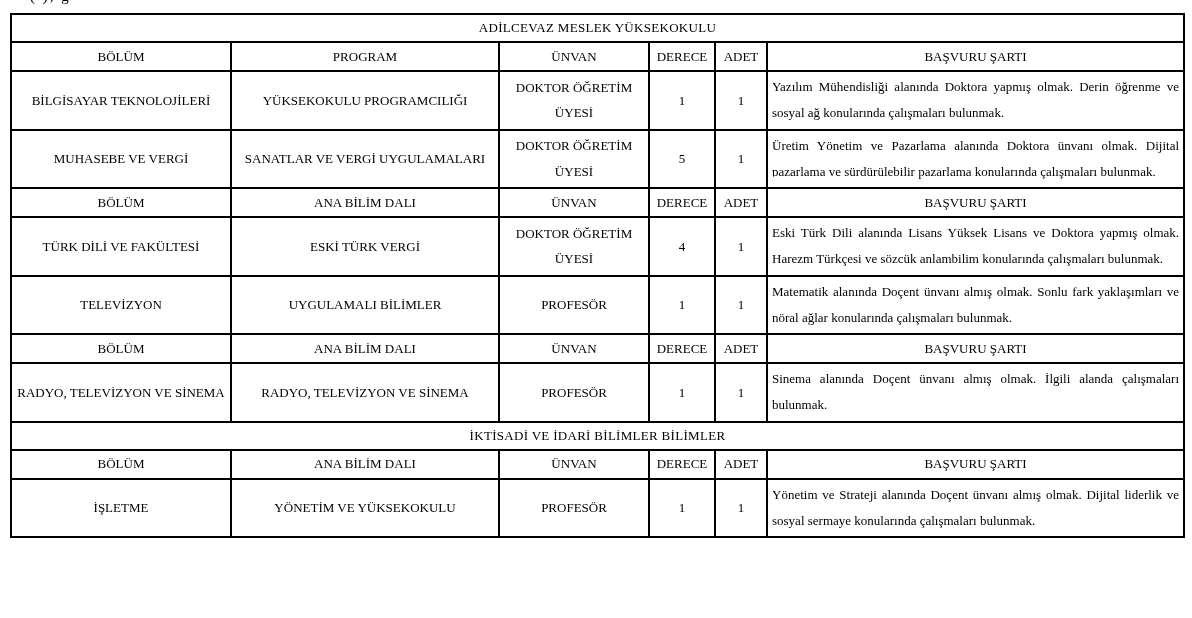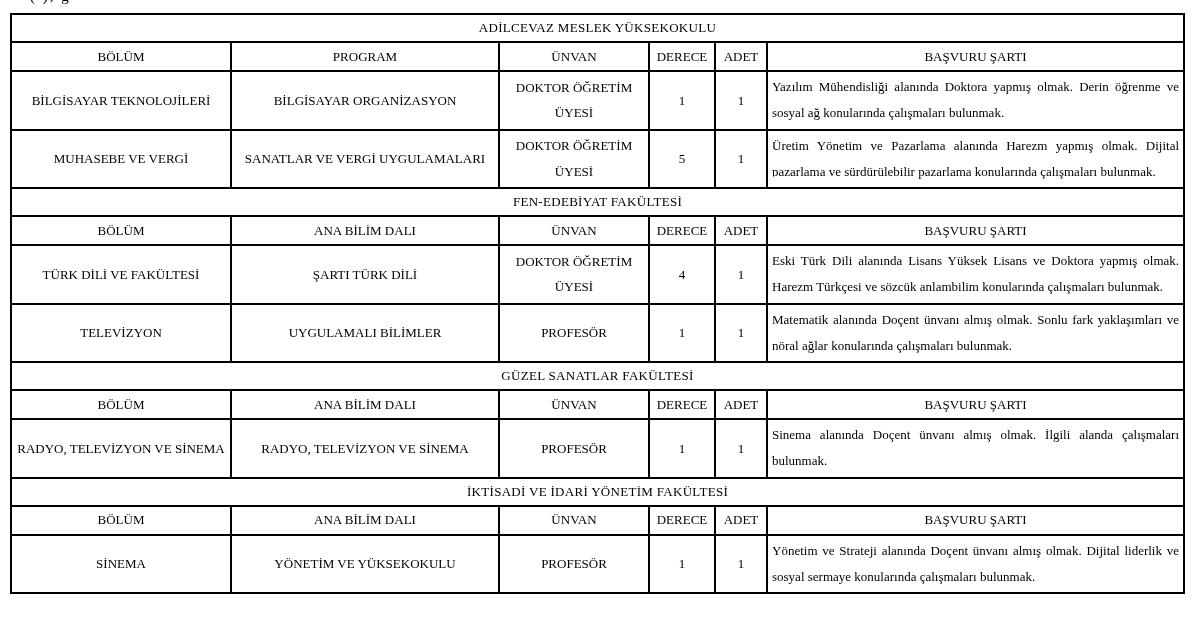--- a/index.html
+++ b/index.html
@@ -91,93 +91,87 @@
       <tr>
         <td class="col-header">BÖLÜM</td>
         <td class="col-header">PROGRAM</td>
         <td class="col-header">ÜNVAN</td>
         <td class="col-header">DERECE</td>
         <td class="col-header">ADET</td>
         <td class="col-header">BAŞVURU ŞARTI</td>
       </tr>
       <tr>
         <td class="c-center">BİLGİSAYAR TEKNOLOJİLERİ</td>
-        <td class="c-center">BİLGİSAYAR ORGANİZASYON</td>
+        <td class="c-center">YÜKSEKOKULU PROGRAMCILIĞI</td>
         <td class="c-center">DOKTOR ÖĞRETİM ÜYESİ</td>
         <td class="c-center">1</td>
         <td class="c-center">1</td>
         <td class="c-req">Yazılım Mühendisliği alanında Doktora yapmış olmak. Derin öğrenme ve sosyal ağ konularında çalışmaları bulunmak.</td>
       </tr>
       <tr>
         <td class="c-center">MUHASEBE VE VERGİ</td>
         <td class="c-center">SANATLAR VE VERGİ UYGULAMALARI</td>
         <td class="c-center">DOKTOR ÖĞRETİM ÜYESİ</td>
         <td class="c-center">5</td>
         <td class="c-center">1</td>
-        <td class="c-req">Üretim Yönetim ve Pazarlama alanında Harezm yapmış olmak. Dijital pazarlama ve sürdürülebilir pazarlama konularında çalışmaları bulunmak.</td>
-      </tr>
-      <tr>
-        <td colspan="6" class="section-title">FEN-EDEBİYAT FAKÜLTESİ</td>
+        <td class="c-req">Üretim Yönetim ve Pazarlama alanında Doktora ünvanı olmak. Dijital pazarlama ve sürdürülebilir pazarlama konularında çalışmaları bulunmak.</td>
       </tr>
       <tr>
         <td class="col-header">BÖLÜM</td>
         <td class="col-header">ANA BİLİM DALI</td>
         <td class="col-header">ÜNVAN</td>
         <td class="col-header">DERECE</td>
         <td class="col-header">ADET</td>
         <td class="col-header">BAŞVURU ŞARTI</td>
       </tr>
       <tr>
         <td class="c-center">TÜRK DİLİ VE FAKÜLTESİ</td>
-        <td class="c-center">ŞARTI TÜRK DİLİ</td>
+        <td class="c-center">ESKİ TÜRK VERGİ</td>
         <td class="c-center">DOKTOR ÖĞRETİM ÜYESİ</td>
         <td class="c-center">4</td>
         <td class="c-center">1</td>
         <td class="c-req">Eski Türk Dili alanında Lisans Yüksek Lisans ve Doktora yapmış olmak. Harezm Türkçesi ve sözcük anlambilim konularında çalışmaları bulunmak.</td>
       </tr>
       <tr>
         <td class="c-center">TELEVİZYON</td>
         <td class="c-center">UYGULAMALI BİLİMLER</td>
         <td class="c-center">PROFESÖR</td>
         <td class="c-center">1</td>
         <td class="c-center">1</td>
         <td class="c-req">Matematik alanında Doçent ünvanı almış olmak. Sonlu fark yaklaşımları ve nöral ağlar konularında çalışmaları bulunmak.</td>
-      </tr>
-      <tr>
-        <td colspan="6" class="section-title">GÜZEL SANATLAR FAKÜLTESİ</td>
       </tr>
       <tr>
         <td class="col-header">BÖLÜM</td>
         <td class="col-header">ANA BİLİM DALI</td>
         <td class="col-header">ÜNVAN</td>
         <td class="col-header">DERECE</td>
         <td class="col-header">ADET</td>
         <td class="col-header">BAŞVURU ŞARTI</td>
       </tr>
       <tr>
         <td class="c-center">RADYO, TELEVİZYON VE SİNEMA</td>
         <td class="c-center">RADYO, TELEVİZYON VE SİNEMA</td>
         <td class="c-center">PROFESÖR</td>
         <td class="c-center">1</td>
         <td class="c-center">1</td>
         <td class="c-req">Sinema alanında Doçent ünvanı almış olmak. İlgili alanda çalışmaları bulunmak.</td>
       </tr>
       <tr>
-        <td colspan="6" class="section-title">İKTİSADİ VE İDARİ YÖNETİM FAKÜLTESİ</td>
+        <td colspan="6" class="section-title">İKTİSADİ VE İDARİ BİLİMLER BİLİMLER</td>
       </tr>
       <tr>
         <td class="col-header">BÖLÜM</td>
         <td class="col-header">ANA BİLİM DALI</td>
         <td class="col-header">ÜNVAN</td>
         <td class="col-header">DERECE</td>
         <td class="col-header">ADET</td>
         <td class="col-header">BAŞVURU ŞARTI</td>
       </tr>
       <tr>
-        <td class="c-center">SİNEMA</td>
+        <td class="c-center">İŞLETME</td>
         <td class="c-center">YÖNETİM VE YÜKSEKOKULU</td>
         <td class="c-center">PROFESÖR</td>
         <td class="c-center">1</td>
         <td class="c-center">1</td>
         <td class="c-req">Yönetim ve Strateji alanında Doçent ünvanı almış olmak. Dijital liderlik ve sosyal sermaye konularında çalışmaları bulunmak.</td>
       </tr>
     </tbody>
 </table>
 
 </body></html>

